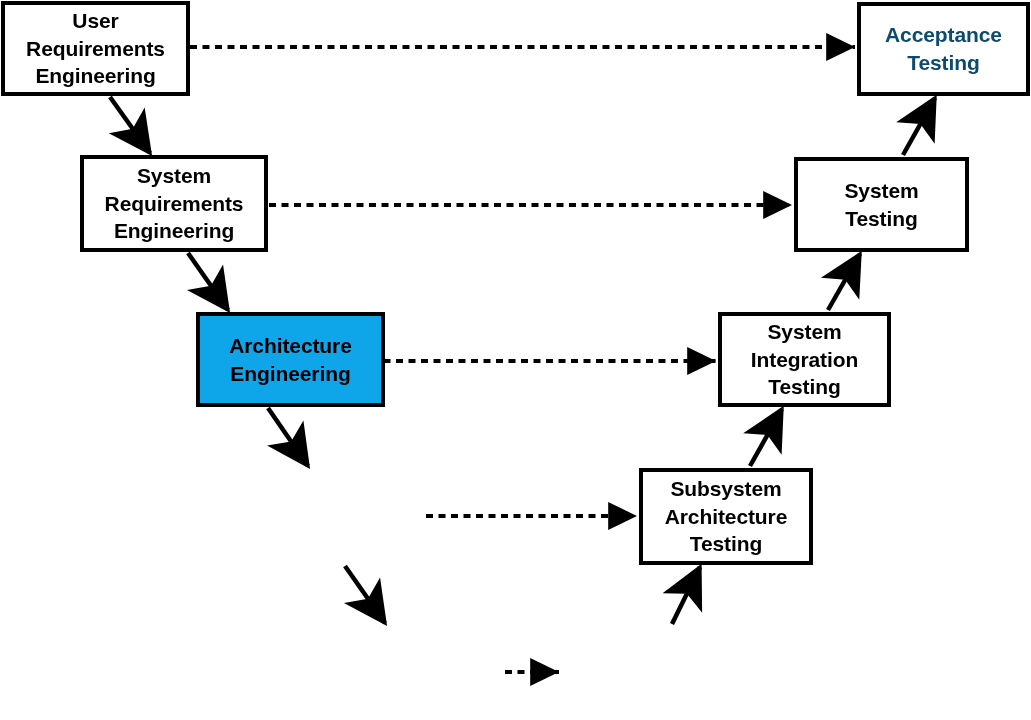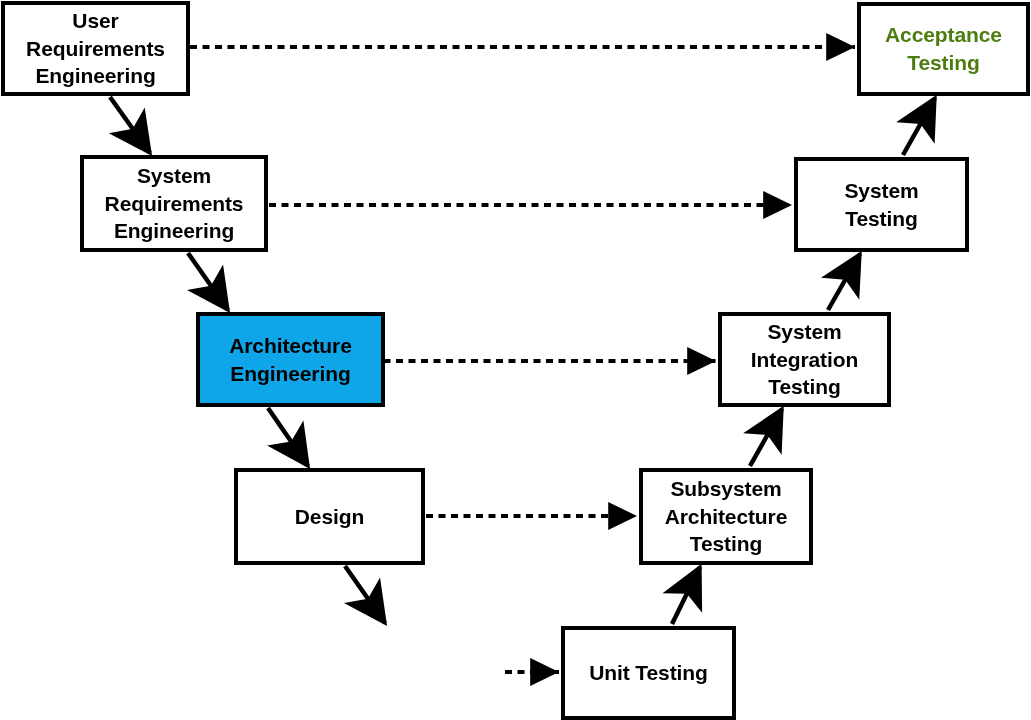--- a/index.html
+++ b/index.html
@@ -92,39 +92,33 @@
       </div>
       <div class="node" style="left: 80px; top: 155px; width: 188px; height: 97px; border-color: rgb(0, 0, 0); background: rgb(255, 255, 255);">
         <div class="node-label" style="color: rgb(0, 0, 0);">System
 Requirements
 Engineering</div>
       </div>
       <div class="node" style="left: 156px; top: 312px; width: 189px; height: 95px; border-color: rgb(0, 0, 0); background: #0ea5e9; margin-left: 40px;">
         <div class="node-label" style="color: rgb(0, 0, 0);">Architecture
 Engineering</div>
       </div>
-      <div class="node" style="left: 234px; top: 468px; width: 191px; height: 97px; border-color: rgb(0, 0, 0); background: rgb(255, 255, 255);">
-        <div class="node-label" style="color: rgb(0, 0, 0);">Design</div>
-      </div>
-      <div class="node" style="left: 561px; top: 626px; width: 175px; height: 94px; border-color: rgb(0, 0, 0); background: rgb(255, 255, 255);">
-        <div class="node-label" style="color: rgb(0, 0, 0);">Unit Testing</div>
-      </div>
       <div class="node" style="left: 639px; top: 468px; width: 174px; height: 97px; border-color: rgb(0, 0, 0); background: rgb(255, 255, 255);">
         <div class="node-label" style="color: rgb(0, 0, 0);">Subsystem
 Architecture
 Testing</div>
       </div>
       <div class="node" style="left: 718px; top: 312px; width: 173px; height: 95px; border-color: rgb(0, 0, 0); background: rgb(255, 255, 255);">
         <div class="node-label" style="color: rgb(0, 0, 0);">System
 Integration
 Testing</div>
       </div>
       <div class="node" style="left: 794px; top: 157px; width: 175px; height: 95px; border-color: rgb(0, 0, 0); background: rgb(255, 255, 255);">
         <div class="node-label" style="color: rgb(0, 0, 0);">System
 Testing</div>
       </div>
       <div class="node" style="left: 857px; top: 2px; width: 173px; height: 94px; border-color: rgb(0, 0, 0); background: rgb(255, 255, 255);">
-        <div class="node-label" style="color: #4d7c0f;">Acceptance
+        <div class="node-label" style="color: #0c4a6e;">Acceptance
 Testing</div>
       </div>
     </div>
 
 </div>
 
 </body></html>

